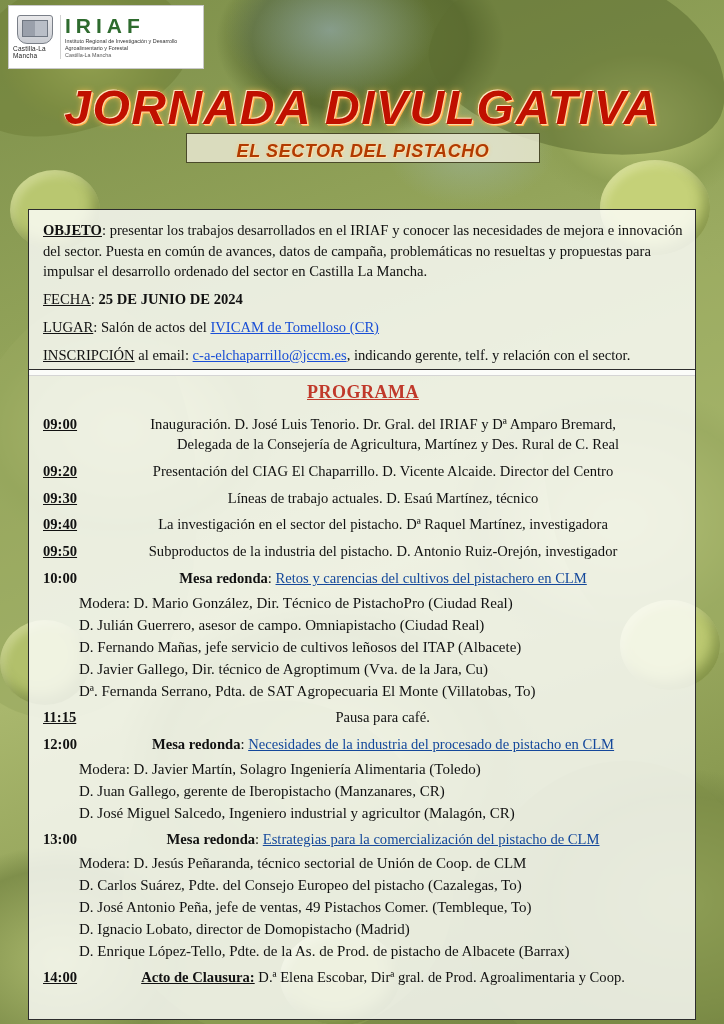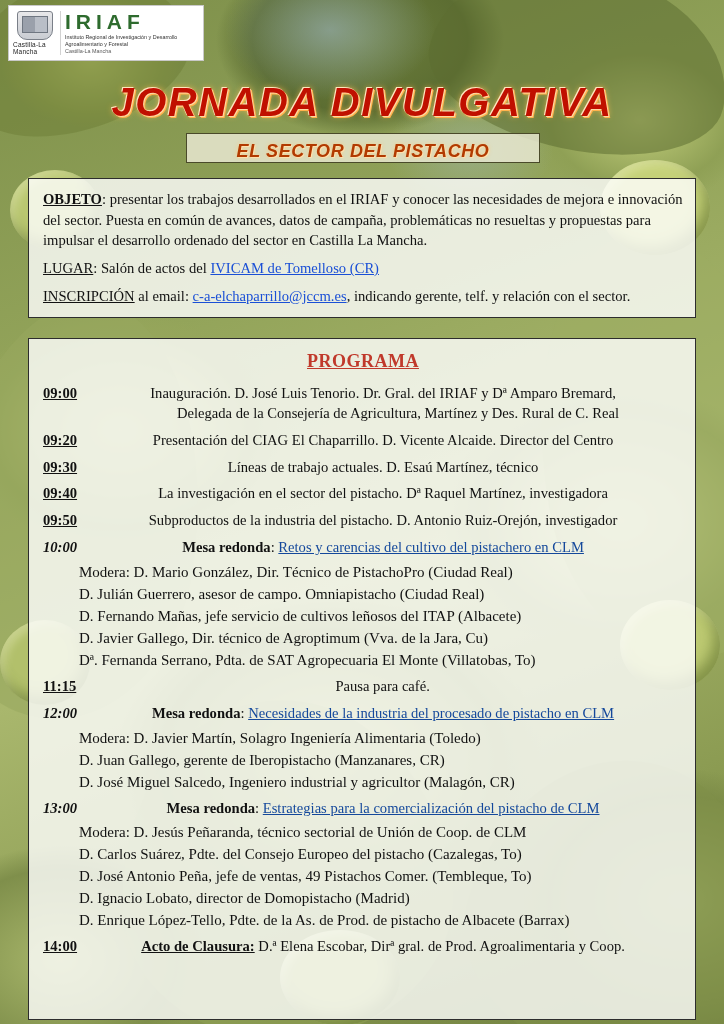--- a/index.html
+++ b/index.html
@@ -45,21 +45,21 @@
   .nut {
     position: absolute;
     border-radius: 50%;
     box-shadow: inset -6px -8px 14px rgba(60,80,20,.45), inset 4px 5px 10px rgba(255,255,220,.35);
   }
 
   
   .logo-box {
     position: absolute;
     left: 8px; top: 5px;
-    width: 196px; height: 56px;
+    width: 196px; height: 64px;
     background: #ffffff;
     border: 1px solid #c9c9c9;
     display: flex;
     align-items: center;
     padding: 2px 4px;
     box-sizing: border-box;
   }
   .logo-shield {
     width: 44px; height: 44px;
     flex: 0 0 44px;
@@ -114,21 +114,21 @@
   .logo-sub .l3 { color: #5a5a5a; }
 
   
   .title-main {
     position: absolute;
     left: 0; right: 0; top: 80px;
     text-align: center;
     font-family: "Liberation Sans", sans-serif;
     font-weight: bold;
     font-style: italic;
-    font-size: 40px;
+    font-size: 48px;
     letter-spacing: 1.5px;
     color: #c01000;
     text-shadow:
       1px 1px 0 #ffd9a0,
       2px 2px 0 #ffb24d,
       -1px -1px 0 #ffe6c0,
       0 0 6px rgba(255,190,80,.9);
   }
   .title-sub-wrap {
     position: absolute;
@@ -151,20 +151,21 @@
   }
 
   
   .panel {
     position: absolute;
     left: 28px;
     width: 668px;
     background: rgba(255,255,255,0.80);
     border: 1px solid #2d2d2d;
     box-sizing: border-box;
+    margin-top: 31px;
   }
   .panel-top { top: 178px; padding: 10px 12px 10px 14px; }
   .panel-bottom { top: 338px; bottom: 4px; padding: 10px 12px 6px 14px; }
 
   .p {
     font-size: 14.6px;
     color: #111;
     line-height: 1.42;
     margin: 0 0 7px 0;
   }
@@ -196,21 +197,21 @@
     color: #111;
     text-align: center;
   }
   .row .time {
     flex: 0 0 auto;
     font-weight: bold;
     text-decoration: underline;
     margin-right: 6px;
     white-space: nowrap;
   }
-  .row .time.plain { font-weight: bold; font-style: italic; }
+  .row .time.plain { font-weight: bold; }
   .row .txt { flex: 1; }
   .row .txt .indent2 { display: block; padding-left: 30px; }
   .sub {
     padding-left: 36px;
     font-size: 15px;
     line-height: 1.4;
     color: #111;
     margin-bottom: 1px;
   }
   .mesa-title { text-decoration: underline; }
@@ -255,20 +256,23 @@
 <div class="title-main">JORNADA DIVULGATIVA</div>
 <div class="title-sub-wrap">
   <div class="title-sub">EL SECTOR DEL PISTACHO</div>
 </div>
 
 <div class="panel panel-top">
   <p class="p">
     <span class="u b">OBJETO</span><span>: presentar los trabajos desarrollados en el IRIAF y conocer las necesidades de mejora e innovación del sector. Puesta en común de avances, datos de campaña, problemáticas no resueltas y propuestas para impulsar el desarrollo ordenado del sector en Castilla La Mancha.</span>
   </p>
   <p class="p">
+    <span class="u">FECHA</span><span>: </span><span class="b">25 DE JUNIO DE 2024</span>
+  </p>
+  <p class="p">
     <span class="u">LUGAR</span><span>: Salón de actos del </span><span class="link">IVICAM de Tomelloso (CR)</span>
   </p>
   <p class="p">
     <span class="u">INSCRIPCIÓN</span><span> al email: </span><span class="link">c-a-elchaparrillo@jccm.es</span><span>, indicando gerente, telf. y relación con el sector.</span>
   </p>
 </div>
 
 <div class="panel panel-bottom">
   <div class="programa-title">PROGRAMA</div>
 
@@ -296,21 +300,21 @@
   </div>
 
   <div class="row">
     <span class="time">09:50</span>
     <span class="txt">Subproductos de la industria del pistacho. D. Antonio Ruiz-Orejón, investigador</span>
   </div>
 
   <div class="row" style="margin-bottom:4px;">
     <span class="time plain" style="text-decoration:none;">10:00</span>
     <span class="txt">
-      <span class="b">Mesa redonda</span><span>: </span><span class="mesa-title blue">Retos y carencias del cultivo del pistachero en CLM</span>
+      <span class="b">Mesa redonda</span><span>: </span><span class="mesa-title blue">Retos y carencias del cultivos del pistachero en CLM</span>
     </span>
   </div>
   <div class="sub">Modera: D. Mario González, Dir. Técnico de PistachoPro (Ciudad Real)</div>
   <div class="sub">D. Julián Guerrero, asesor de campo. Omniapistacho (Ciudad Real)</div>
   <div class="sub">D. Fernando Mañas, jefe servicio de cultivos leñosos del ITAP (Albacete)</div>
   <div class="sub">D. Javier Gallego, Dir. técnico de Agroptimum (Vva. de la Jara, Cu)</div>
   <div class="sub">Dª. Fernanda Serrano, Pdta. de SAT Agropecuaria El Monte (Villatobas, To)</div>
   <div class="gap"></div>
 
   <div class="row">

